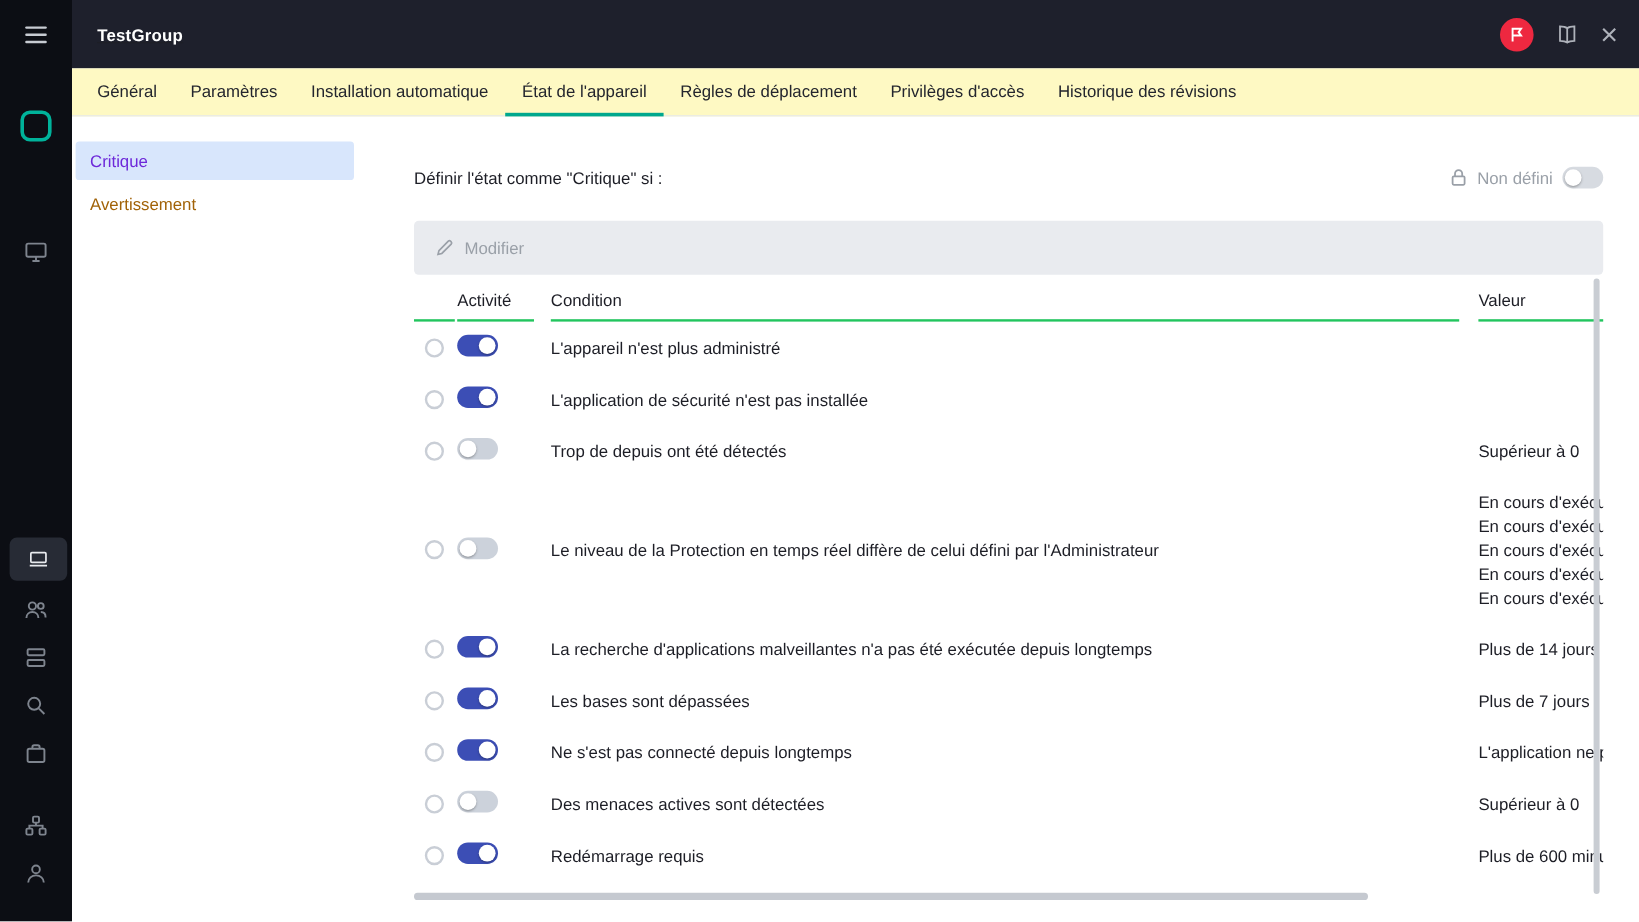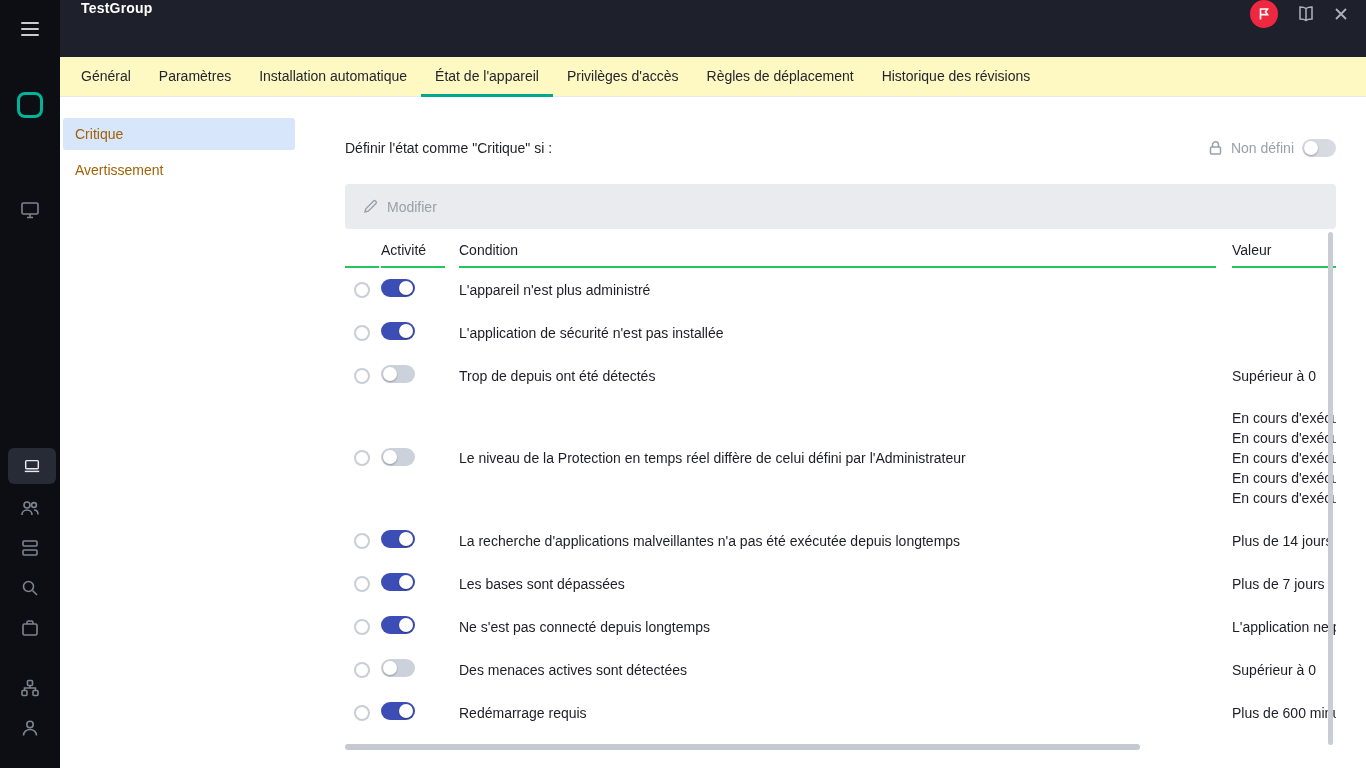--- a/index.html
+++ b/index.html
@@ -11,38 +11,38 @@
   
   .rail { position:relative; width:60px; background:#0c0e14; flex:0 0 60px; }
   .rail .ricon { position:absolute; left:50%; transform:translateX(-50%); color:#7e848e; display:flex; align-items:center; justify-content:center; cursor:pointer; }
   .hamburger span { display:block; width:18px; height:2px; background:#c7cbd2; margin:4px 0; border-radius:1px; }
   .logo-ring { width:26px; height:26px; border:3px solid #00b39b; border-radius:8px; }
   .rail-highlight { position:absolute; left:8px; top:448px; width:48px; height:36px; background:#272b35; border-radius:6px; display:flex; align-items:center; justify-content:center; color:#e8eaee; cursor:pointer; }
 
   
   .right { flex:1; display:flex; flex-direction:column; min-width:0; }
 
-  .topbar { height:57px; background:#1e202c; display:flex; align-items:flex-start; flex:0 0 57px;text-decoration:underline; }
+  .topbar { height:57px; background:#1e202c; display:flex; align-items:center; flex:0 0 57px;text-decoration:underline; }
   .topbar .title { color:#fff; font-size:14px; font-weight:bold; padding-left:21px; letter-spacing:.2px; }
   .topbar .spacer { flex:1; }
   .topbar .tright { display:flex; align-items:center; gap:18px; padding-right:18px; }
   .badge { width:28px; height:28px; border-radius:50%; background:#ee2840; display:flex; align-items:center; justify-content:center; color:#fff; cursor:pointer; }
   .tico { color:#aeb2ba; cursor:pointer; display:flex; align-items:center; }
 
   
   .tabs { height:40px; flex:0 0 40px; border-bottom:1px solid #e7e9ec; display:flex; align-items:stretch; padding-left:7px; background:#fef9c3; }
   .tab { display:flex; align-items:center; padding:0 14px; font-size:14px; color:#24262e; cursor:pointer; border-bottom:3px solid transparent; margin-bottom:-1px; white-space:nowrap; }
   .tab.on { border-bottom-color:#00a88e; }
 
   
   .content { flex:1; display:flex; min-height:0; }
 
   .statuslist { width:285px; flex:0 0 285px; padding-top:21px; }
   .sitem { width:232px; height:32px; margin:0 0 4px 3px; display:flex; align-items:center; padding:0 12px; font-size:14px; color:#a16207; border-radius:3px; cursor:pointer; }
-  .sitem.on { background:#d8e6fc; color:#a16207; }
+  .sitem.on { background:#d8e6fc; color:#6d28d9; }
 
   .panel { flex:1; min-width:0; position:relative; padding-right:30px; }
 
   .headrow { margin-top:36px; height:30px; display:flex; align-items:center; }
   .headrow .heading { font-size:14px; color:#1d1e26; }
   .headrow .spacer { flex:1; }
   .headrow .lockwrap { display:flex; align-items:center; gap:8px; color:#9aa0a8; font-size:14px; }
   .toggle { width:34px; height:18px; border-radius:9px; background:#ccd2db; position:relative; cursor:pointer; flex:0 0 34px; display:inline-block; }
   .toggle .knob { position:absolute; top:2px; left:2px; width:14px; height:14px; border-radius:50%; background:#fff; box-shadow:0 1px 2px rgba(0,0,0,.3); }
   .toggle.on { background:#3c4eb5; }
@@ -174,24 +174,24 @@
       <div class="tab">
           <span>Paramètres</span>
         </div>
       <div class="tab">
           <span>Installation automatique</span>
         </div>
       <div class="tab on">
           <span>État de l'appareil</span>
         </div>
       <div class="tab">
+          <span>Règles de déplacement</span>
+        </div>
+      <div class="tab">
           <span>Privilèges d'accès</span>
-        </div>
-      <div class="tab">
-          <span>Règles de déplacement</span>
         </div>
       <div class="tab">
           <span>Historique des révisions</span>
         </div>
     </nav>
 
     <div class="content">
 
       <div class="statuslist">
         <div class="sitem on">

